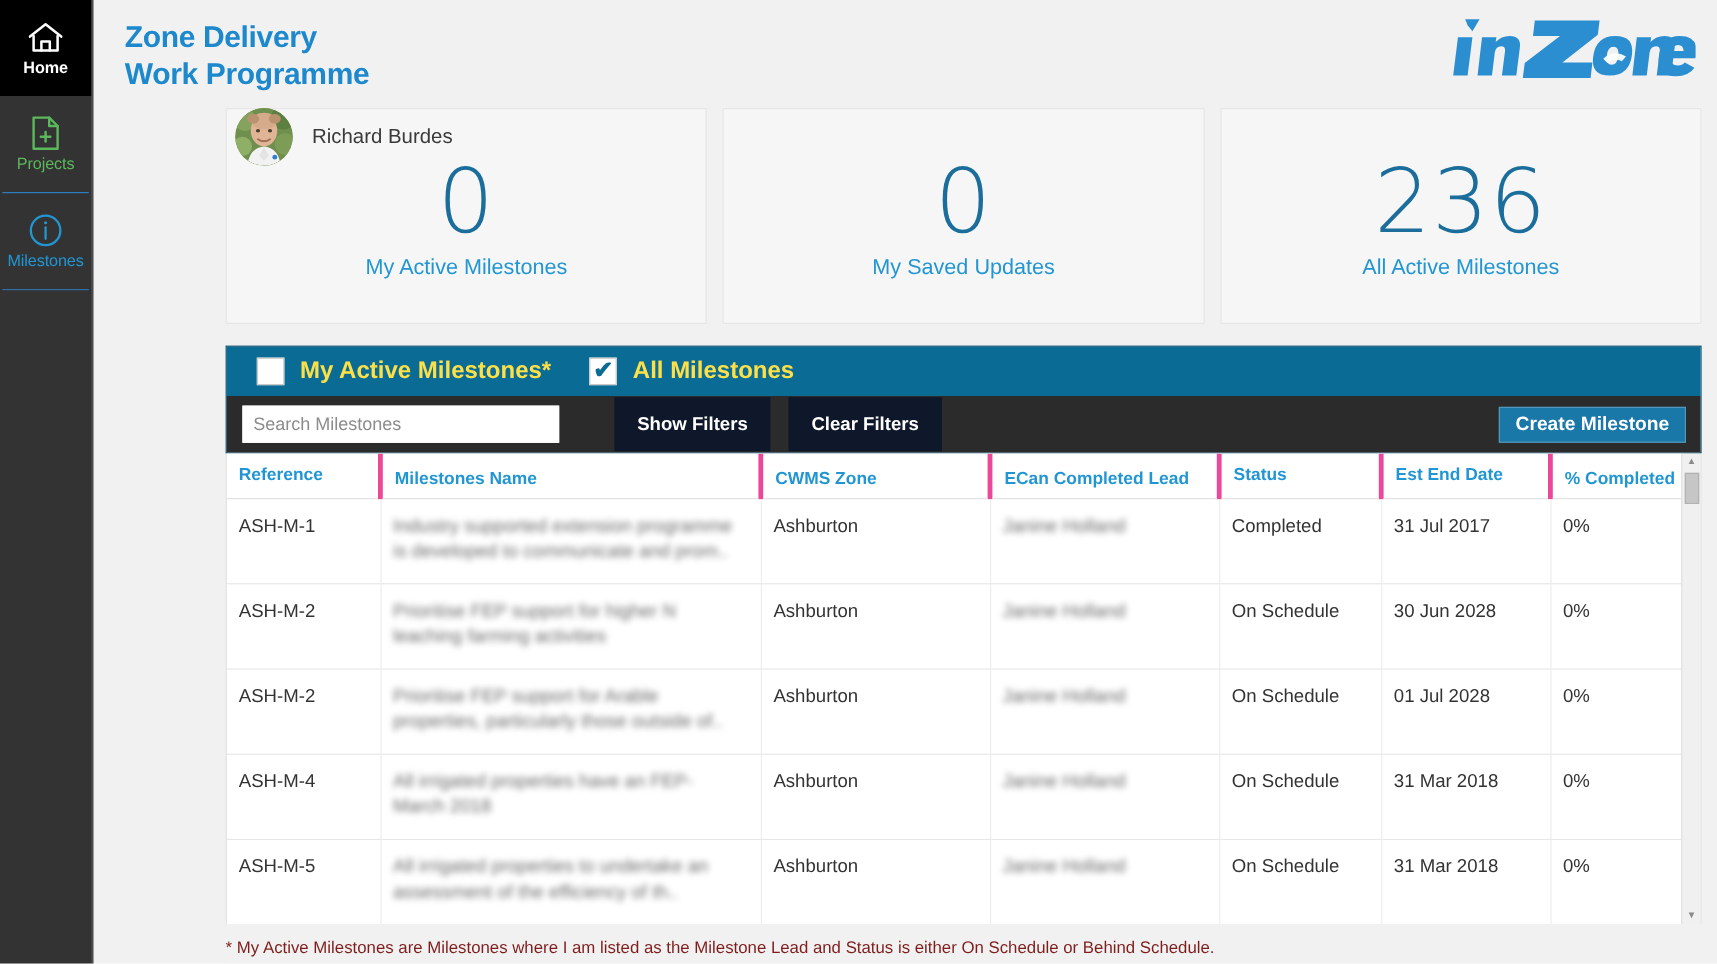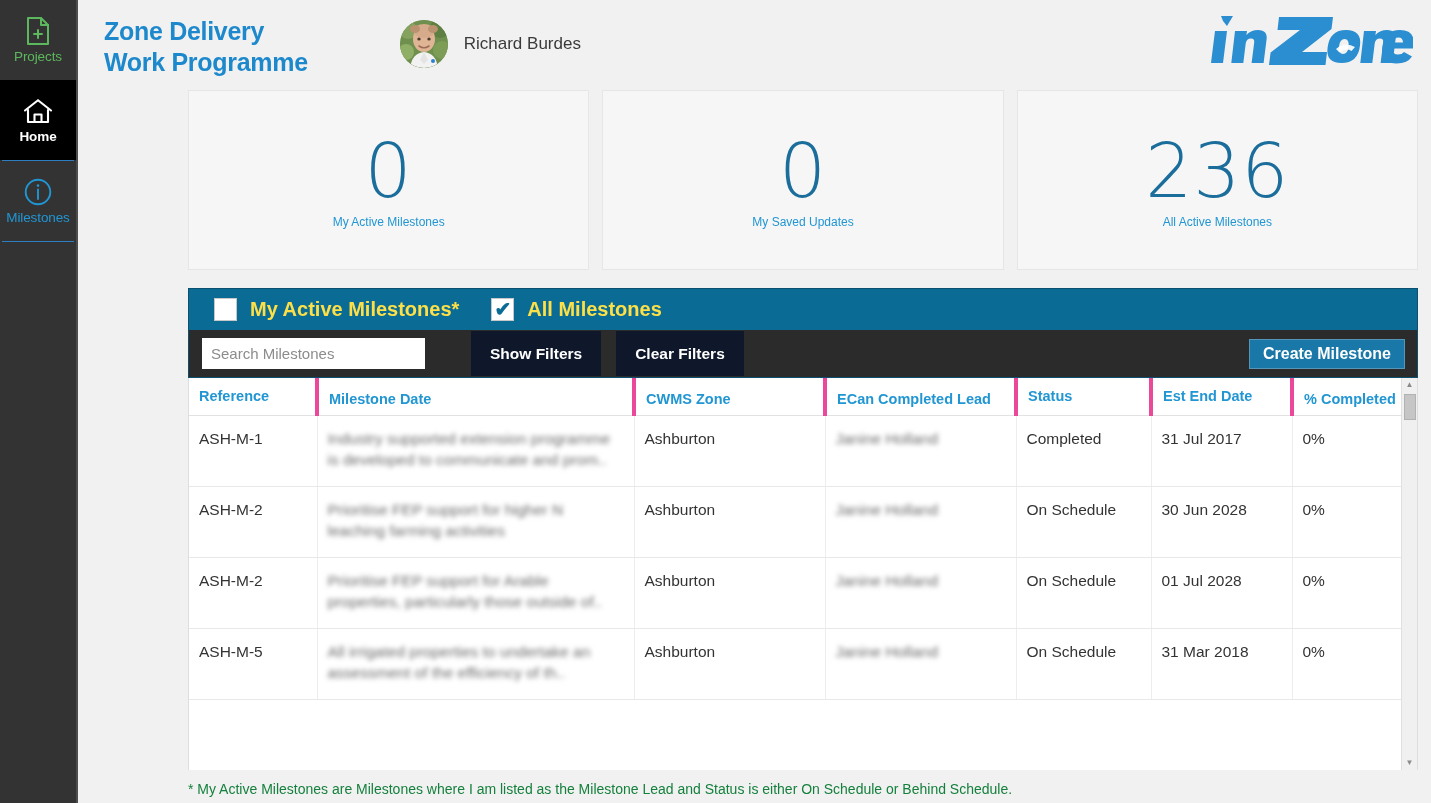--- a/index.html
+++ b/index.html
@@ -71,20 +71,21 @@
     overflow: hidden;
   }
 
   
   #header {
     position: relative;
     height: 90px;
     padding: 8px 0 0 26px;
     display: flex;
     align-items: flex-start;
+    flex-direction: column;
   }
   #app-title {
     color: #1d89cc;
     font-size: 25px;
     font-weight: bold;
     line-height: 31px;
     letter-spacing: -0.3px;
     padding-top: 8px;
     white-space: pre-line;
   }
@@ -138,21 +139,21 @@
   .card-value {
     font-size: 74px;
     line-height: 80px;
     font-weight: 300;
     color: #1b6d9b;
     letter-spacing: 1px;
     font-family: "DejaVu Sans", sans-serif;
   }
   .card-label {
     margin-top: 4px;
-    font-size: 12px;
+    font-size: 18px;
     color: #2196d3;
     white-space: nowrap;
   }
 
   
   #toolbar {
     margin: 18px 13px 0 110px;
     border: 1px solid #0d4f6e;
   }
   #toolbar-top {
@@ -194,21 +195,21 @@
   #chk-all { margin-left: 32px; }
   #toolbar-bottom {
     background: #2b2b2b;
     height: 47px;
     display: flex;
     align-items: center;
     padding: 0 10px 0 13px;
     position: relative;
   }
   #search-input {
-    width: 223px;
+    width: 264px;
     height: 31px;
     border: 1px solid #ffffff;
     background: #ffffff;
     font-size: 15px;
     color: #444;
     padding: 0 8px;
     font-family: "Liberation Sans", sans-serif;
     outline: none;
   }
   #search-input::placeholder { color: #8c8c8c; }
@@ -341,51 +342,51 @@
   #footnote {
     position: absolute;
     left: 110px;
     right: 0;
     bottom: 0;
     height: 28px;
     display: flex;
     align-items: center;
     background: #f1f1f1;
     font-size: 14px;
-    color: #15803d;
+    color: #7f1d1d;
     white-space: nowrap;
   }
 </style>
 </head>
 <body>
 
 <div id="app">
 
   <nav id="sidebar">
+
+    <div class="nav-item nav-home active">
+      <span class="nav-icon">
+        <svg width="30" height="27" viewBox="0 0 30 27" fill="none" stroke="#ffffff" stroke-width="2.1" stroke-linejoin="round" stroke-linecap="round">
+          <path d="M2 12.5 L15 2.2 L28 12.5"></path>
+          <path d="M5 12 L5 24 L25 24 L25 12"></path>
+          <path d="M11.5 24 L11.5 16.5 L18.5 16.5 L18.5 24"></path>
+        </svg>
+      </span>
+      <span class="nav-label">Home</span>
+    </div>
 
     <div class="nav-item nav-projects">
       <span class="nav-icon">
         <svg width="24" height="30" viewBox="0 0 24 30" fill="none" stroke="#5cb85c" stroke-width="2" stroke-linejoin="round" stroke-linecap="round">
           <path d="M2 2 L15 2 L22 9 L22 28 L2 28 Z"></path>
           <path d="M15 2 L15 9 L22 9"></path>
           <path d="M12 14 L12 22 M8 18 L16 18"></path>
         </svg>
       </span>
       <span class="nav-label">Projects</span>
-    </div>
-
-    <div class="nav-item nav-home active">
-      <span class="nav-icon">
-        <svg width="30" height="27" viewBox="0 0 30 27" fill="none" stroke="#ffffff" stroke-width="2.1" stroke-linejoin="round" stroke-linecap="round">
-          <path d="M2 12.5 L15 2.2 L28 12.5"></path>
-          <path d="M5 12 L5 24 L25 24 L25 12"></path>
-          <path d="M11.5 24 L11.5 16.5 L18.5 16.5 L18.5 24"></path>
-        </svg>
-      </span>
-      <span class="nav-label">Home</span>
     </div>
 
     <div class="nav-sep"></div>
 
     <div class="nav-item nav-milestones">
       <span class="nav-icon">
         <svg width="30" height="30" viewBox="0 0 30 30" fill="none" stroke="#2196d3" stroke-width="1.9">
           <circle cx="15" cy="15" r="12.3"></circle>
           <circle cx="15" cy="8.6" r="1.3" fill="#2196d3" stroke="none"></circle>
           <path d="M15 12.4 L15 22" stroke-linecap="round"></path>
@@ -504,21 +505,21 @@
               <col class="col-name">
               <col class="col-zone">
               <col class="col-lead">
             <col class="col-status">
               <col class="col-date">
               <col class="col-pct">
           </colgroup>
           <thead>
             <tr>
               <th>Reference</th>
-              <th class="hdr-lower">Milestone Date</th>
+              <th class="hdr-lower">Milestones Name</th>
               <th class="hdr-lower">CWMS Zone</th>
               <th class="hdr-lower">ECan Completed Lead</th>
               <th>Status</th>
               <th>Est End Date</th>
               <th class="hdr-lower">% Completed</th>
 
             </tr>
           </thead>
           <tbody id="table-body">
               <tr>
@@ -542,20 +543,29 @@
               <tr>
                 <td>ASH-M-2</td>
                 <td><span class="blurred">Prioritise FEP support for Arable properties, particularly those outside of..</span></td>
                 <td>Ashburton</td>
                 <td><span class="blurred">Janine Holland</span></td>
                 <td>On Schedule</td>
                 <td>01 Jul 2028</td>
                 <td class="cell-pct">0%</td>
               </tr>
               <tr>
+                <td>ASH-M-4</td>
+                <td><span class="blurred">All irrigated properties have an FEP- March 2018</span></td>
+                <td>Ashburton</td>
+                <td><span class="blurred">Janine Holland</span></td>
+                <td>On Schedule</td>
+                <td>31 Mar 2018</td>
+                <td class="cell-pct">0%</td>
+              </tr>
+              <tr>
                 <td>ASH-M-5</td>
                 <td><span class="blurred">All irrigated properties to undertake an assessment of the efficiency of th..</span></td>
                 <td>Ashburton</td>
                 <td><span class="blurred">Janine Holland</span></td>
                 <td>On Schedule</td>
                 <td>31 Mar 2018</td>
                 <td class="cell-pct">0%</td>
               </tr>
             </tbody>
         </table>

